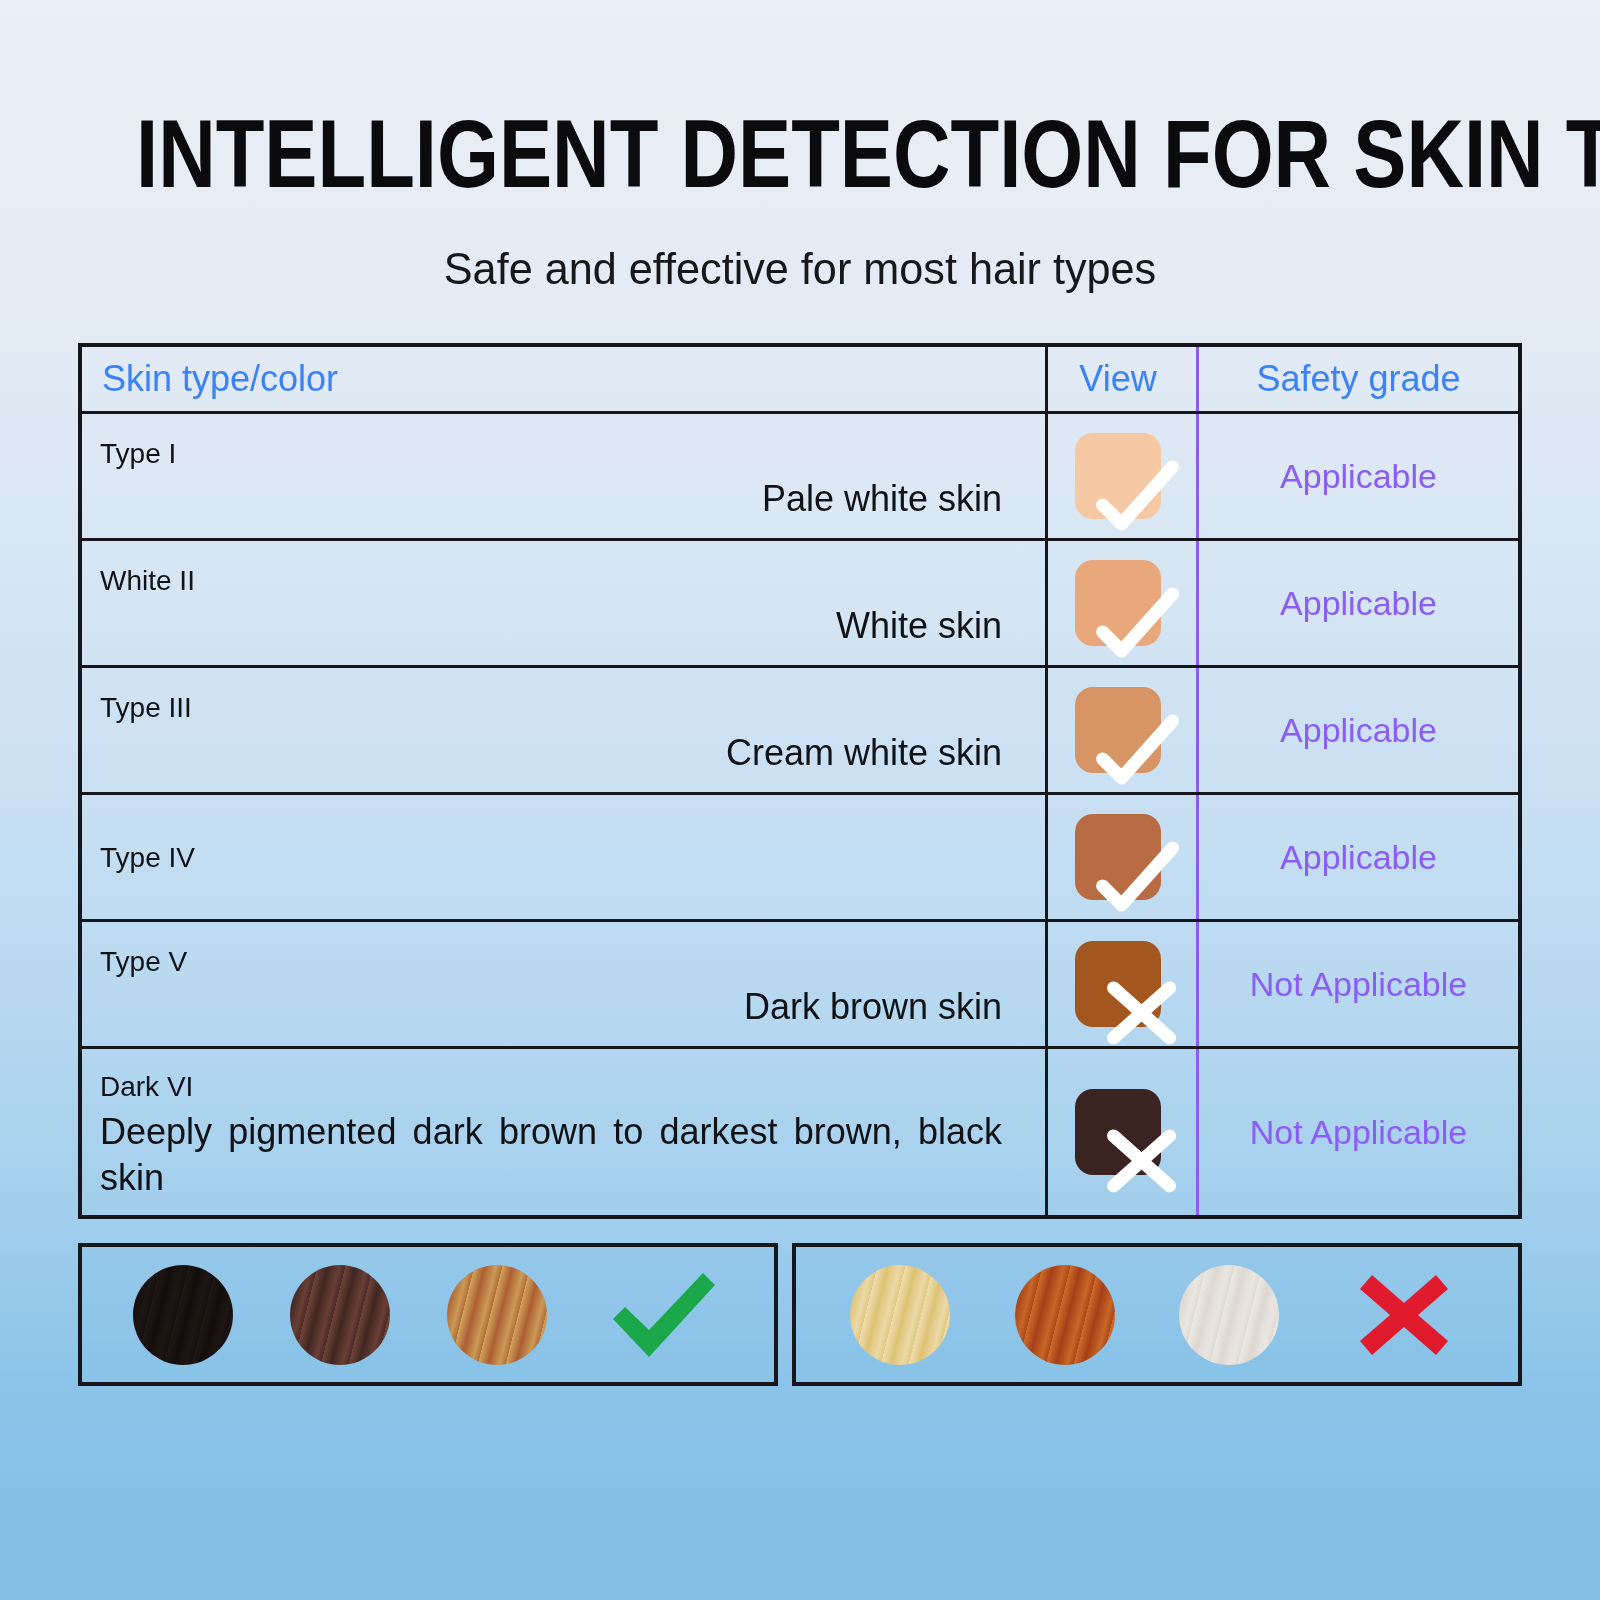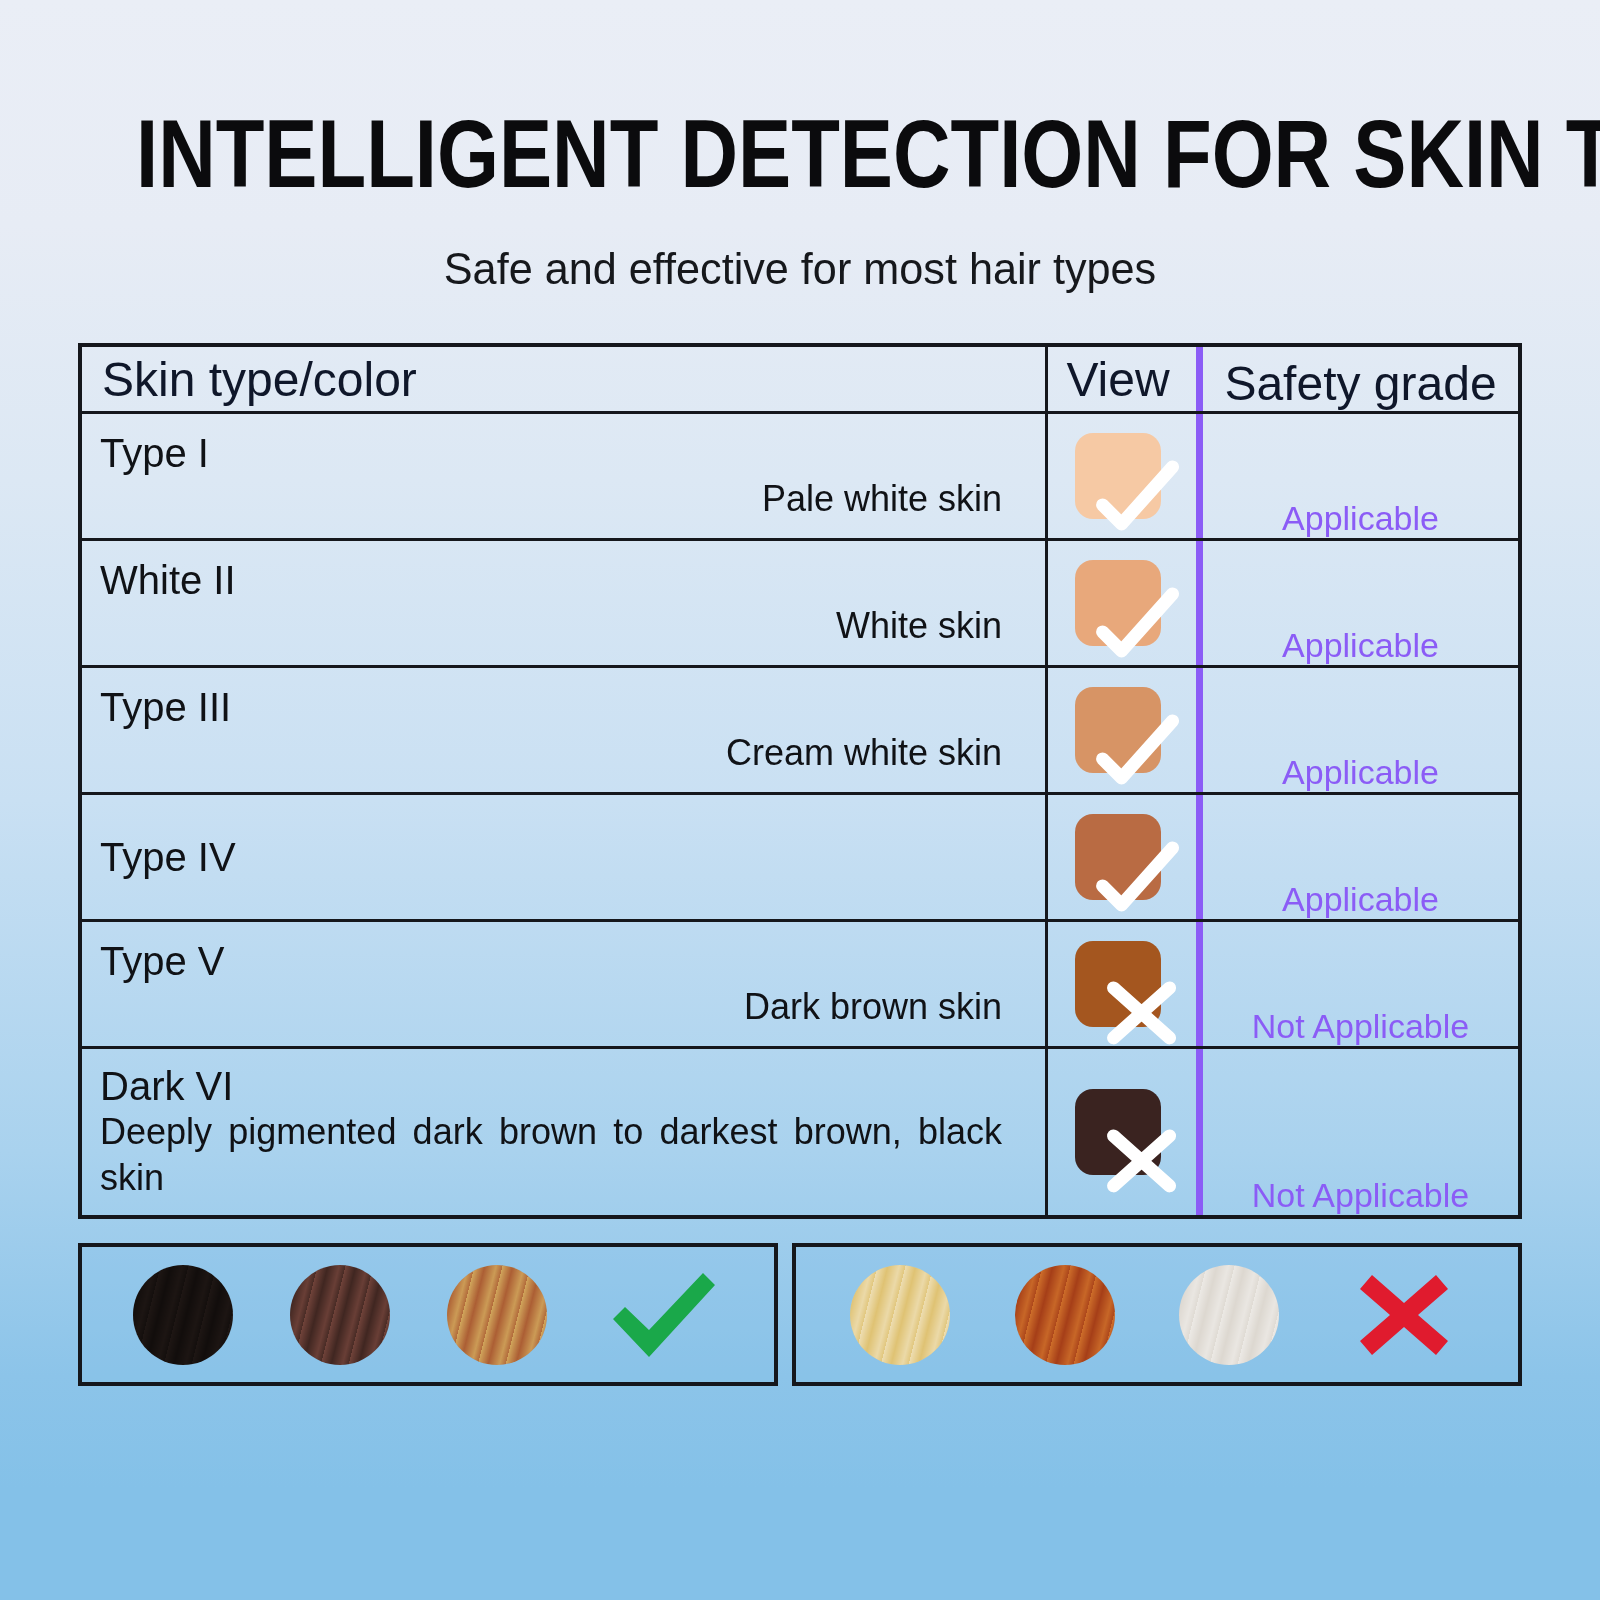--- a/index.html
+++ b/index.html
@@ -42,31 +42,31 @@
     position:absolute;left:78px;top:343px;width:1444px;
     border:4px solid #15171c;
     box-sizing:border-box;
     display:flex;flex-direction:column;
   }
   .trow{display:flex;border-top:3px solid #15171c;}
   .trow.first{border-top:none;}
   .c-skin{width:940px;box-sizing:border-box;display:flex;align-items:center;}
   .c-view{width:143px;box-sizing:border-box;border-left:3px solid #15171c;
           display:flex;align-items:center;justify-content:center;position:relative;margin-left:23px;}
-  .c-grade{flex:1;box-sizing:border-box;border-left:7px solid #8b5cf6;
-           display:flex;align-items:flex-end;justify-content:center;margin-left:8px;}
+  .c-grade{flex:1;box-sizing:border-box;border-left:3px solid #8b5cf6;
+           display:flex;align-items:center;justify-content:center;margin-left:8px;}
 
   .hdr{height:64px;}
   .hdr .c-skin{padding-left:20px;}
-  .hdr .cellh{font-size:48px;color:#0f172a;}
+  .hdr .cellh{font-size:36px;color:#3b82f6;}
 
   .rw{height:124px;}
   .rw.tall{height:166px;}
   .rw .c-skin{padding-left:18px;padding-right:20px;display:block;align-self:center;}
-  .skin-type{font-size:40px;color:#101216;line-height:45px;white-space:nowrap;}
+  .skin-type{font-size:28px;color:#101216;line-height:45px;white-space:nowrap;}
   .skin-desc{font-size:36px;color:#101216;line-height:46px;text-align:right;}
   .skin-desc.justify{text-align:justify;text-align-last:left;}
   .grade{font-size:34px;color:#8b5cf6;white-space:nowrap;}
 
   
   .swatch{
     width:86px;height:86px;border-radius:18px;position:relative;
   }
   .mark{
     position:absolute;left:50%;top:50%;

